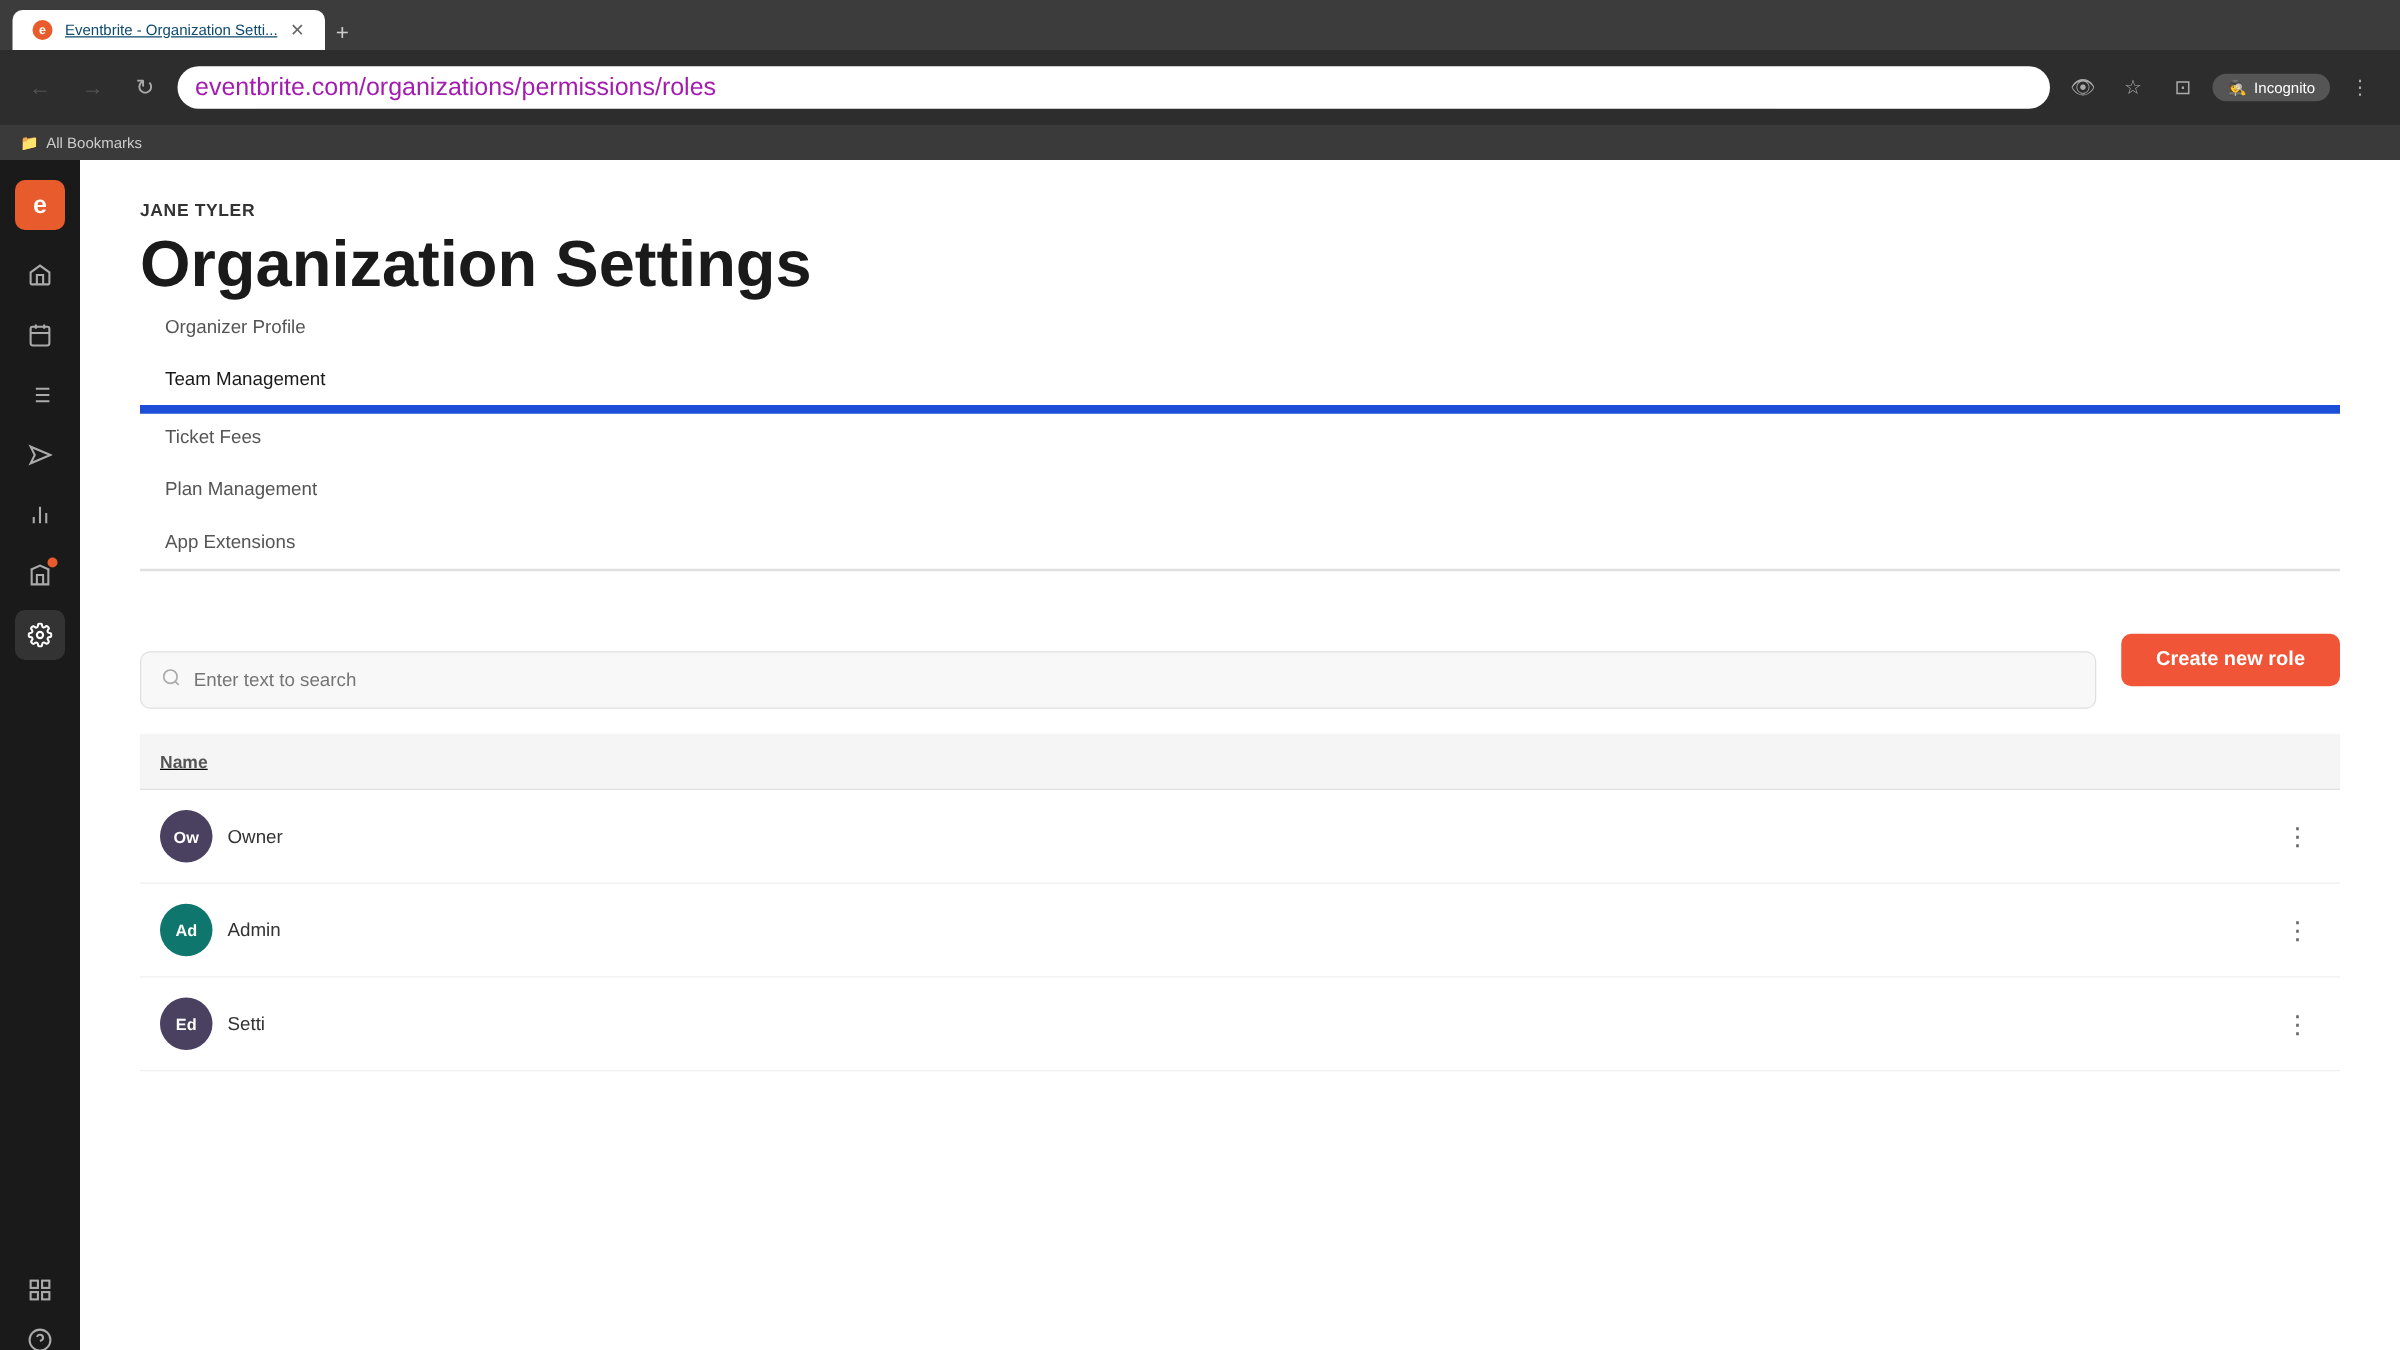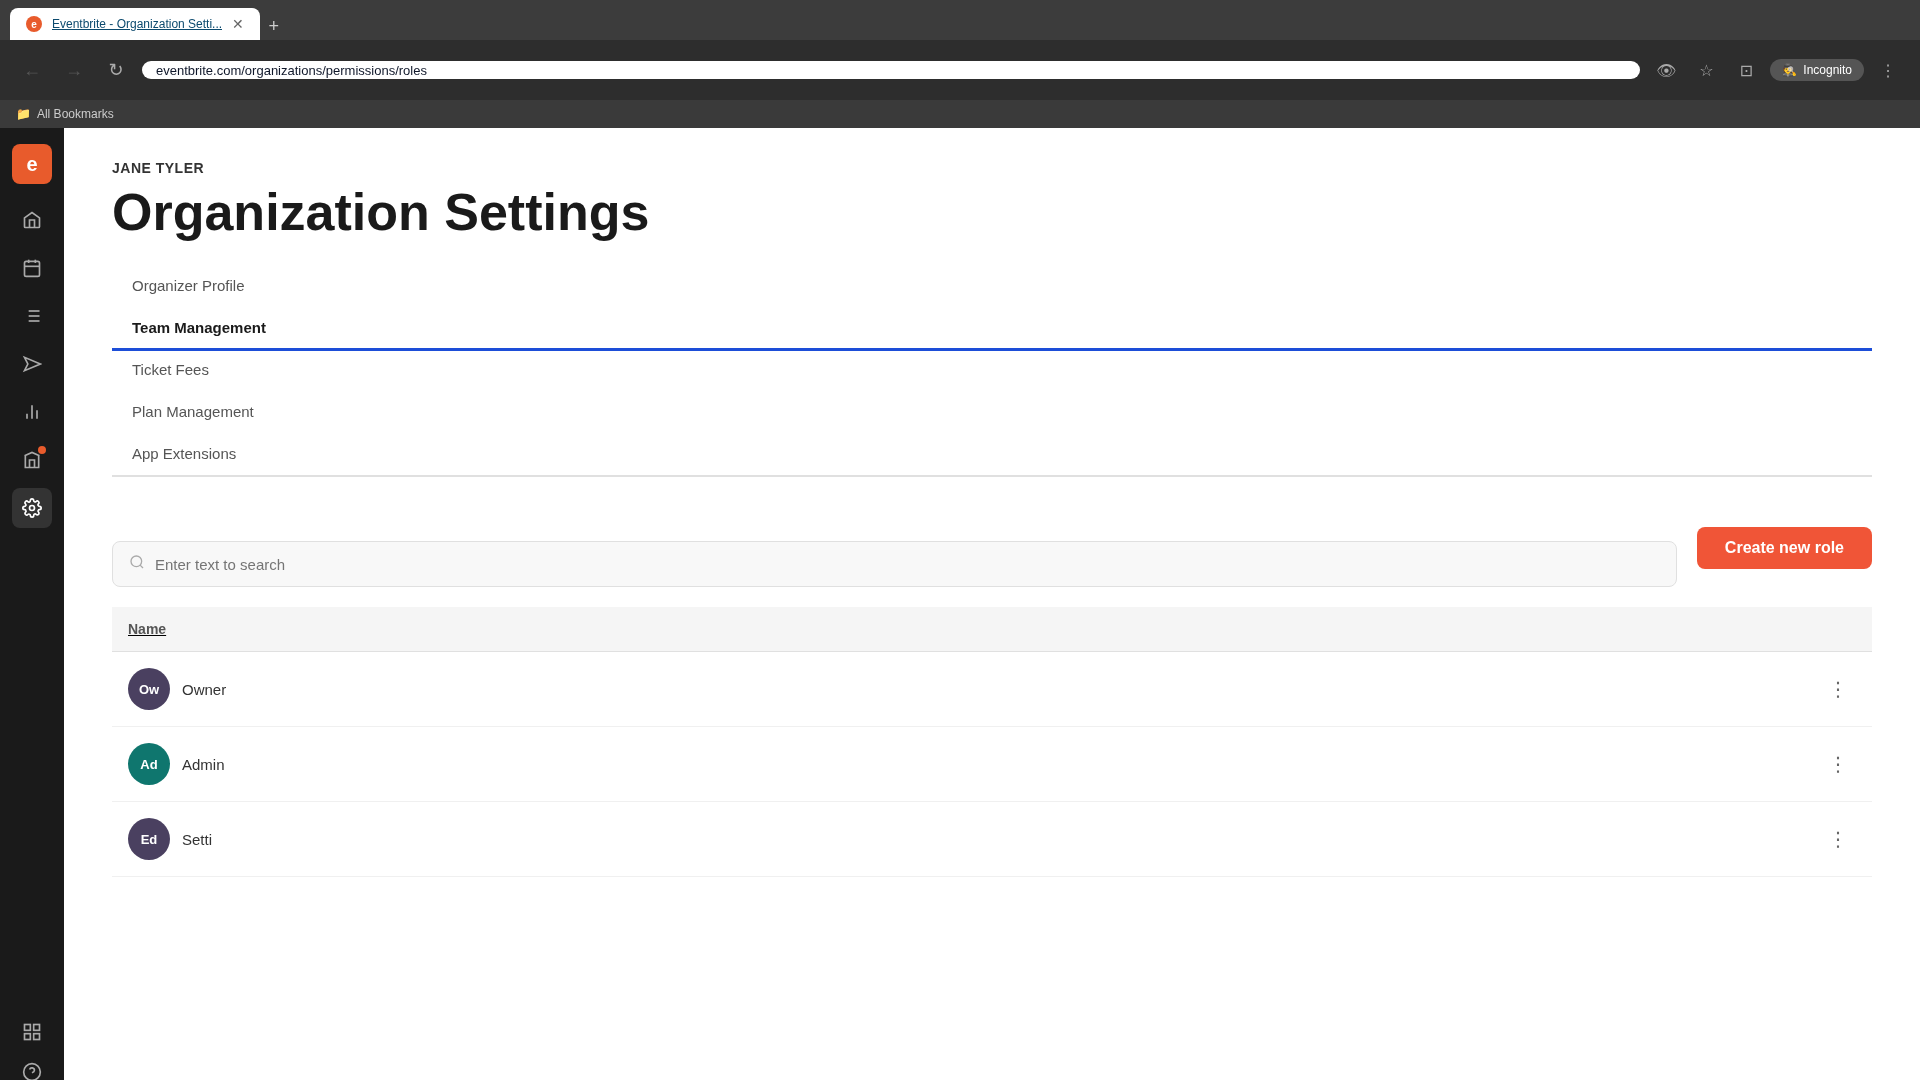--- a/index.html
+++ b/index.html
@@ -9,46 +9,46 @@
     .browser-chrome { background: #2d2d2d; height: 100px; display: flex; flex-direction: column; }
     .browser-tab-bar { background: #3c3c3c; height: 40px; display: flex; align-items: flex-end; padding: 0 10px; }
     .browser-tab { background: #fff; height: 32px; display: flex; align-items: center; padding: 0 16px; border-radius: 8px 8px 0 0; gap: 10px; min-width: 220px; }
     .browser-tab-favicon { width: 16px; height: 16px; background: #e85b2c; border-radius: 50%; display: flex; align-items: center; justify-content: center; color: white; font-size: 10px; font-weight: bold; }
     .browser-tab-title { font-size: 12px; color: #0c4a6e; flex: 1; white-space: nowrap; overflow: hidden; text-overflow: ellipsis; text-decoration: underline; }
     .tab-close { color: #666; font-size: 14px; cursor: pointer; }
     .new-tab-btn { width: 28px; height: 28px; display: flex; align-items: center; justify-content: center; color: #ccc; font-size: 18px; cursor: pointer; border-radius: 50%; }
     .browser-nav-bar { height: 60px; display: flex; align-items: center; padding: 0 16px; gap: 10px; }
     .nav-btn { width: 32px; height: 32px; display: flex; align-items: center; justify-content: center; color: #aaa; font-size: 18px; cursor: pointer; border-radius: 50%; }
     .nav-btn.disabled { color: #555; }
-    .address-bar { flex: 1; background: #fff; border-radius: 20px; height: 18px; display: flex; align-items: center; padding: 0 14px; font-size: 13px; color: #0f172a; }
+    .address-bar { flex: 1; background: #fff; border-radius: 20px; height: 34px; display: flex; align-items: center; padding: 0 14px; font-size: 20px; color: #a21caf; }
     .browser-actions { display: flex; align-items: center; gap: 8px; }
     .browser-action-btn { width: 32px; height: 32px; display: flex; align-items: center; justify-content: center; color: #aaa; font-size: 16px; }
     .incognito-btn { background: #555; border-radius: 16px; padding: 4px 12px; color: #fff; font-size: 12px; display: flex; align-items: center; gap: 6px; }
     .bookmark-item { color: #ccc; font-size: 12px; display: flex; align-items: center; gap: 6px; cursor: pointer; }
 
     
     .app { display: flex; height: calc(1080px - 100px); }
 
     
     .sidebar { width: 64px; background: #1a1a1a; display: flex; flex-direction: column; align-items: center; padding: 16px 0; gap: 8px; }
     .sidebar-logo { width: 40px; height: 40px; background: #e85b2c; border-radius: 8px; display: flex; align-items: center; justify-content: center; color: white; font-size: 20px; font-weight: bold; margin-bottom: 8px; }
     .sidebar-icon { width: 40px; height: 40px; display: flex; align-items: center; justify-content: center; color: #aaa; font-size: 18px; cursor: pointer; border-radius: 8px; position: relative; }
     .sidebar-icon.active { background: #333; color: #fff; }
     .sidebar-icon .badge { position: absolute; top: 6px; right: 6px; width: 8px; height: 8px; background: #e85b2c; border-radius: 50%; }
     .sidebar-bottom { margin-top: auto; }
 
     
     .main-content { flex: 1; background: #fff; overflow-y: auto; padding: 32px 48px; }
     .user-label { font-size: 14px; font-weight: 600; color: #333; margin-bottom: 8px; text-transform: uppercase; letter-spacing: 0.5px; }
-    .page-title { font-size: 52px; font-weight: 900; color: #1a1a1a; margin-bottom: 24px; line-height: 1.1; }
+    .page-title { font-size: 52px; font-weight: 900; color: #1a1a1a; line-height: 1.1; }
 
     
     .tabs { display: flex; border-bottom: 2px solid #e0e0e0; margin-bottom: 32px; gap: 0; flex-direction: column; }
     .tab { padding: 12px 20px; font-size: 15px; color: #555; cursor: pointer; border-bottom: 3px solid transparent; margin-bottom: -2px; white-space: nowrap; }
-    .tab.active { color: #1a1a1a; font-weight: 700; border-bottom: 3px solid #1d4ed8; }
+    .tab.active { color: #1a1a1a; font-weight: 400; border-bottom: 7px solid #1d4ed8; }
 
     
     .content-area { display: flex; gap: 24px; }
 
     
     .sub-sidebar { width: 200px; flex-shrink: 0; }
     .sub-sidebar-item { display: flex; align-items: center; gap: 10px; padding: 10px 14px; border-radius: 8px; color: #555; font-size: 15px; cursor: pointer; margin-bottom: 4px; }
     .sub-sidebar-item.active { background: #f05537; color: white; font-weight: 600; }
     .sub-sidebar-icon { font-size: 16px; }
 

